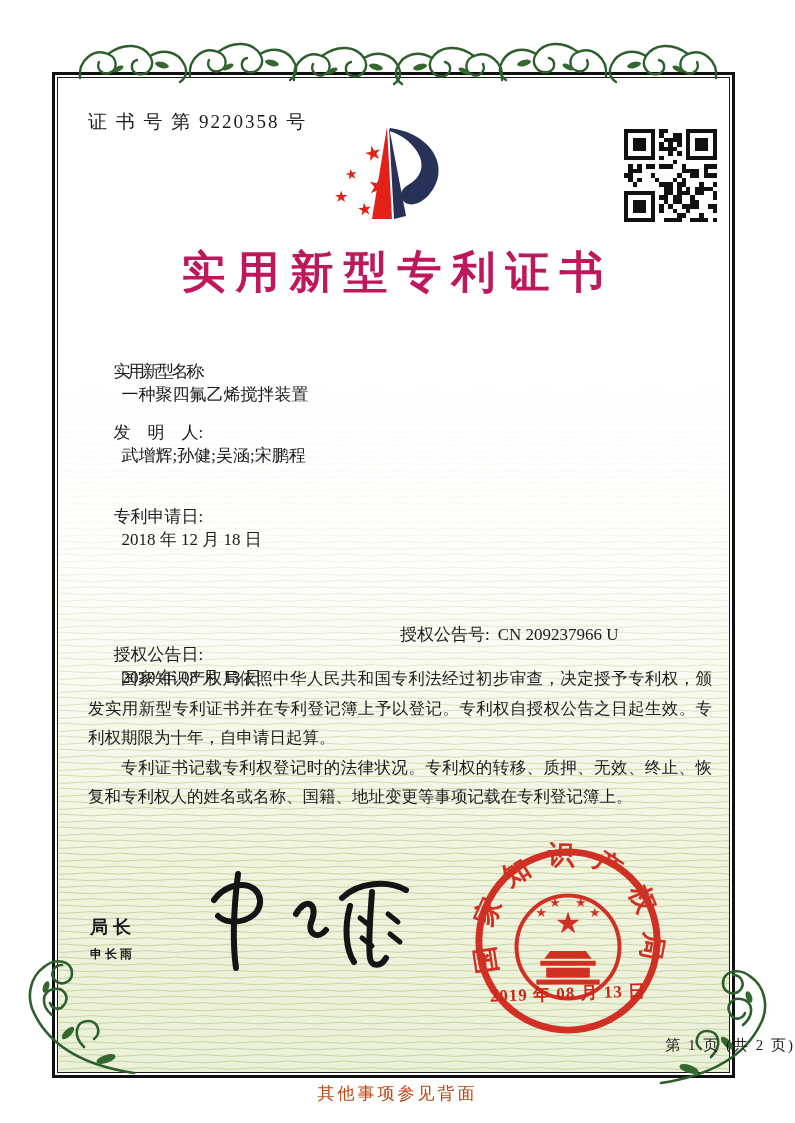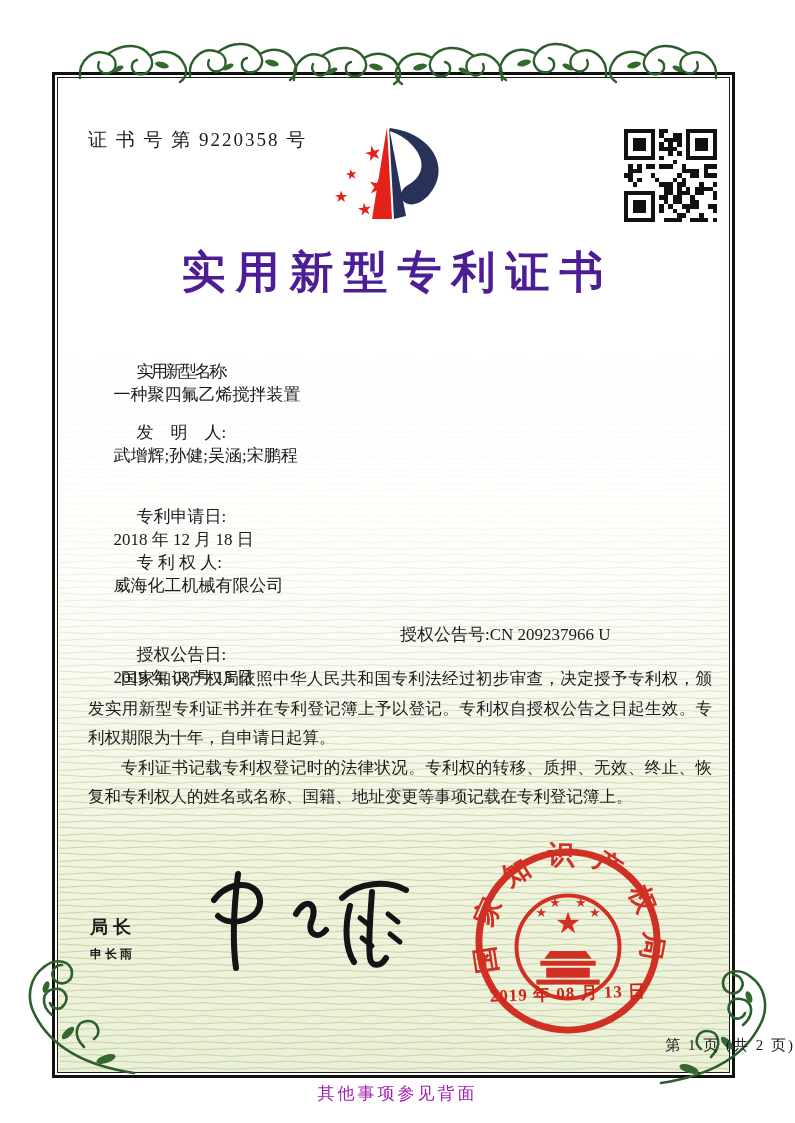--- a/index.html
+++ b/index.html
@@ -18,48 +18,48 @@
     background:linear-gradient(180deg,#fffffe 0%,#fcfdf6 40%,#f3f6e3 68%,#ebf0d8 100%);
   }
   #waves{position:absolute;inset:1px;width:671px;height:994px;}
   .fade{
     position:absolute;inset:0;
     background:linear-gradient(180deg,#ffffff 0%,#ffffff 26%,rgba(255,255,255,.85) 44%,
                rgba(255,255,255,.35) 62%,rgba(255,255,255,0) 78%);
   }
   
   .content{position:absolute;inset:0;z-index:3;}
-  .certno{position:absolute;left:88px;top:127px;font-size:19px;letter-spacing:2px;white-space:pre;}
+  .certno{position:absolute;left:88px;top:109px;font-size:19px;letter-spacing:2px;white-space:pre;}
   .logo{position:absolute;left:322px;top:122px;width:155px;height:110px;}
   .qr{position:absolute;left:624px;top:129px;width:93px;height:93px;}
   .title{
     position:absolute;left:0;right:0;top:243px;margin:0;text-align:center;
-    font-size:44px;font-weight:bold;letter-spacing:10px;color:#4c1d95;
+    font-size:44px;font-weight:bold;letter-spacing:10px;color:#be185d;
   }
   .frow{position:absolute;left:88px;font-size:17px;white-space:pre;}
-  .flabel{display:inline-block;min-width:94px;white-space:pre;margin-left:23px;}
+  .flabel{display:inline-block;min-width:94px;white-space:pre;}
   .flabel.tight{letter-spacing:-2.5px;}
-  .fval{white-space:pre;}
+  .fval{margin-left:8px;white-space:pre;}
   .r0{top:340px}.r1{top:401px}.r2{top:443px}.r3{top:485px}.r4{top:531px}.r5{top:577px}.r6{top:623px}
   .pair2{position:absolute;left:312px;top:0;white-space:pre;}
   .paras{position:absolute;left:88px;top:664px;width:624px;font-size:16.5px;line-height:29.5px;
          text-align:justify;}
   .paras p{margin:0;text-indent:2em;}
   .officer-title{position:absolute;left:90px;top:915px;font-size:18px;font-weight:700;letter-spacing:5px;
     font-family:"Liberation Sans","DejaVu Sans",sans-serif;}
   .officer-name{position:absolute;left:90px;top:946px;font-size:12px;font-weight:700;letter-spacing:3px;
     font-family:"Liberation Sans","DejaVu Sans",sans-serif;}
   .sig{position:absolute;left:200px;top:862px;width:225px;height:120px;}
   .seal{position:absolute;left:469px;top:842px;width:198px;height:198px;opacity:.93;}
   .seal-date{position:absolute;left:468px;top:982px;width:200px;text-align:center;
     color:var(--seal-red,#cf2318);font-size:17px;font-weight:bold;letter-spacing:1px;
     transform:rotate(-2deg);white-space:pre;}
   .pageinfo{position:absolute;left:0;right:0;top:1036px;text-align:right;font-size:15px;letter-spacing:2px;}
   .backnote{position:absolute;left:0;right:0;top:1082px;text-align:center;font-size:17px;
-    letter-spacing:3px;color:#a21caf;z-index:3;}
+    letter-spacing:3px;color:#c2410c;z-index:3;}
   
   .orn{position:absolute;z-index:2;}
   .orn-top{left:68px;top:34px;width:660px;height:54px;}
   .orn-bl{left:22px;top:953px;width:118px;height:128px;}
   .orn-br{left:655px;top:963px;width:118px;height:128px;transform:scaleX(-1);}
 </style>
 </head>
 <body>
 
 <div class="page">
@@ -421,24 +421,20 @@
       <span class="fval">一种聚四氟乙烯搅拌装置</span>
     </div>
     <div class="frow r1">
       <span class="flabel">发　明　人:</span>
       <span class="fval">武增辉;孙健;吴涵;宋鹏程</span>
     </div>
     <div class="frow r3">
       <span class="flabel">专利申请日:</span>
       <span class="fval">2018 年 12 月 18 日</span>
     </div>
-    <div class="frow r4">
-      <span class="flabel">专 利 权 人:</span>
-      <span class="fval">威海化工机械有限公司</span>
-    </div>
     <div class="frow r6">
       <span class="flabel">授权公告日:</span>
       <span class="fval">2019 年 08 月 13 日</span>
       <span class="pair2"><span>授权公告号:</span><span class="fval">CN 209237966 U</span></span>
     </div>
 
     <div class="paras">
       <p>国家知识产权局依照中华人民共和国专利法经过初步审查，决定授予专利权，颁发实用新型专利证书并在专利登记簿上予以登记。专利权自授权公告之日起生效。专利权期限为十年，自申请日起算。</p>
       <p>专利证书记载专利权登记时的法律状况。专利权的转移、质押、无效、终止、恢复和专利权人的姓名或名称、国籍、地址变更等事项记载在专利登记簿上。</p>
     </div>

